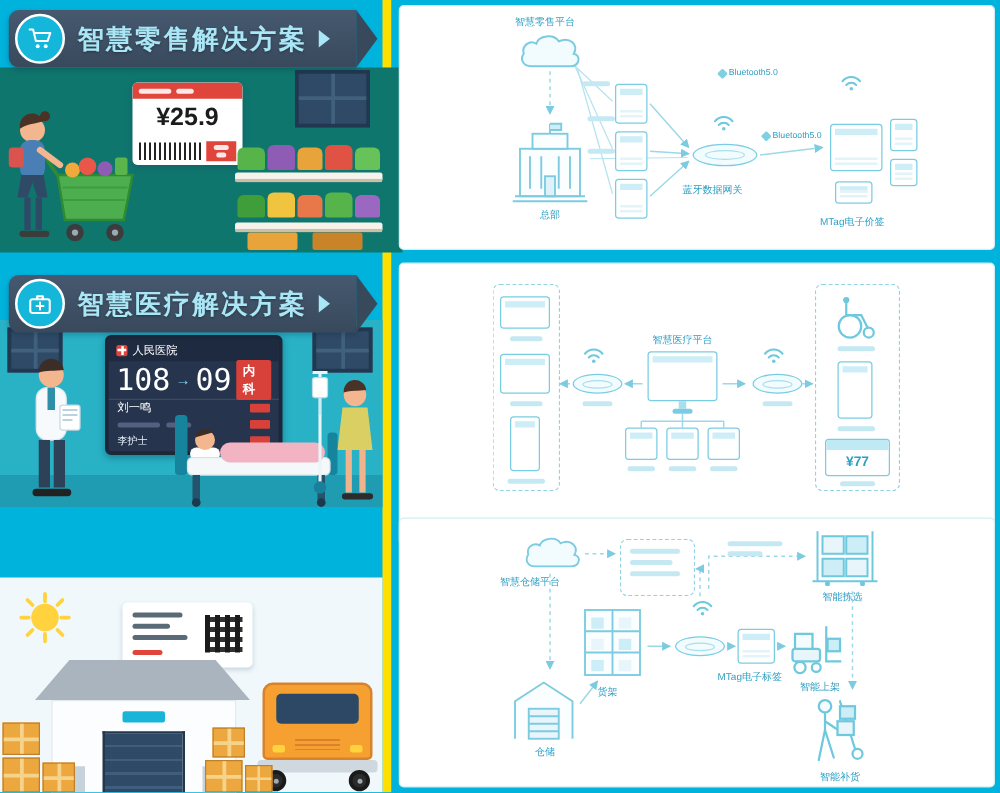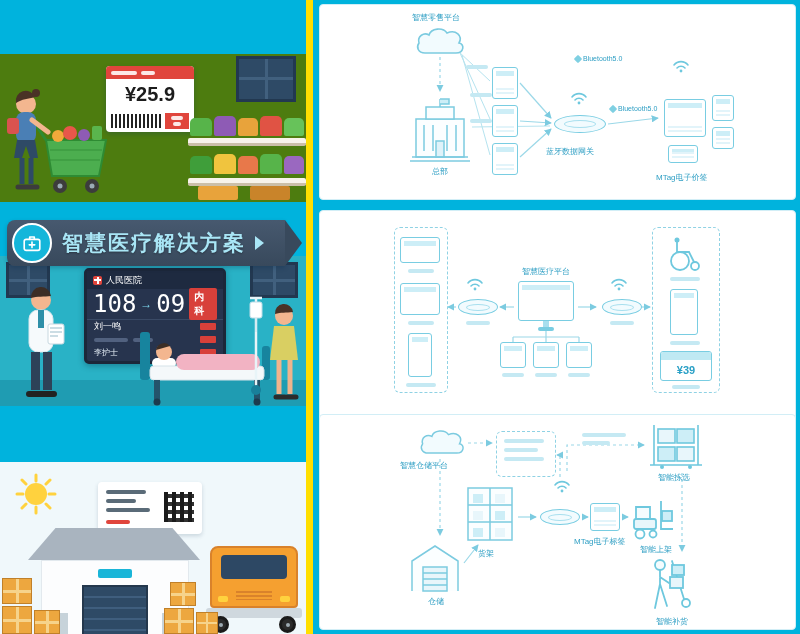--- a/index.html
+++ b/index.html
@@ -17,21 +17,21 @@
           border-left:17px solid #38495c;border-top:23px solid transparent;border-bottom:23px solid transparent;}
   .banner-circle{width:36px;height:36px;border-radius:50%;background:#14b6da;border:2px solid #fff;
           margin-left:5px;display:flex;align-items:center;justify-content:center;flex:none;}
   .banner-title{font-size:21px;font-weight:bold;color:#a9e6f6;letter-spacing:2px;margin-left:10px;
           text-shadow:0 1px 2px rgba(0,0,0,.35);white-space:nowrap;}
   .banner-chevron{width:0;height:0;border-left:9px solid #a9e6f6;border-top:7px solid transparent;
           border-bottom:7px solid transparent;margin-left:9px;}
 
   
   .illo{position:absolute;left:0;width:306px;overflow:hidden;}
-  #illo1{top:54px;height:148px;background:#4d7c0f;}
+  #illo1{top:54px;height:148px;background:#0f766e;padding-left:16px;}
   #illo2{top:256px;height:150px;background:#29b2c6;}
   #illo3{top:462px;height:172px;background:#f0f8fb;}
   .illo2-floor{position:absolute;left:0;bottom:0;width:306px;height:26px;background:#1f9cb2;}
 
   .win{position:absolute;background:#2e4a66;border:3px solid #223850;box-sizing:border-box;}
   .win:before{content:"";position:absolute;left:48%;top:0;bottom:0;width:3px;background:#41607e;}
   .win:after{content:"";position:absolute;top:46%;left:0;right:0;height:3px;background:#41607e;}
 
   
   .esl-big{position:absolute;background:#fff;border-radius:4px;box-shadow:0 2px 5px rgba(20,60,90,.3);overflow:hidden;}
@@ -121,20 +121,31 @@
   .vcard{position:absolute;background:#fff;border:1.5px solid #79cde2;border-radius:3px;overflow:hidden;box-sizing:border-box;}
   .vcard-head{height:8px;background:#bfe9f3;}
   .vcard-price{font-size:11px;font-weight:bold;color:#2aa0c6;text-align:center;line-height:20px;}
 </style>
 </head>
 <body>
 
 <div id="app">
   <div class="ystripe"></div>
 
+  <div class="banner" style="top:8px">
+    <div class="banner-circle">
+      <svg width="22" height="22" viewBox="0 0 24 24" fill="none" stroke="#fff" stroke-width="1.8" stroke-linecap="round" stroke-linejoin="round">
+        <path d="M3 4h3l2.4 10h10.2l2.4-7H7"></path>
+        <circle cx="10" cy="18.5" r="1.7" fill="#fff" stroke="none"></circle>
+        <circle cx="17" cy="18.5" r="1.7" fill="#fff" stroke="none"></circle>
+      </svg>
+    </div>
+    <div class="banner-title">智慧零售解决方案</div>
+    <span class="banner-chevron"></span>
+  </div>
 
   <div class="banner" style="top:220px">
     <div class="banner-circle">
       <svg width="22" height="22" viewBox="0 0 24 24" fill="none" stroke="#fff" stroke-width="1.8" stroke-linecap="round" stroke-linejoin="round">
         <rect x="3.5" y="8" width="17" height="12" rx="2"></rect>
         <path d="M9.5 8V5.5h5V8"></path>
         <path d="M12 11v6M9 14h6"></path>
       </svg>
     </div>
     <div class="banner-title">智慧医疗解决方案</div>
@@ -459,21 +470,21 @@
         <circle cx="31" cy="31" r="4"></circle>
         <path d="M13 6v11h12l5 10"></path>
       </g>
       <circle cx="13" cy="5" r="2.5" fill="#6ec8de"></circle>
     </svg>
     <i class="bar" style="left:350px;top:66px;width:30px"></i>
     <div class="micon" style="left:350px;top:78px;width:28px;height:46px"></div>
     <i class="bar" style="left:350px;top:130px;width:30px"></i>
     <div class="vcard" style="left:340px;top:140px;width:52px;height:30px">
       <div class="vcard-head"></div>
-      <div class="vcard-price">¥39</div>
+      <div class="vcard-price">¥77</div>
     </div>
     <i class="bar" style="left:352px;top:174px;width:28px"></i>
   </div>
 
   <div class="panel" id="panel3">
     <svg class="abs" style="left:0;top:0" width="477" height="216">
       <defs>
         <marker id="ar3" viewBox="0 0 8 8" refX="7" refY="4" markerWidth="6" markerHeight="6" orient="auto">
           <path d="M0 0L8 4L0 8z" fill="#7ccbe0"></path>
         </marker>

